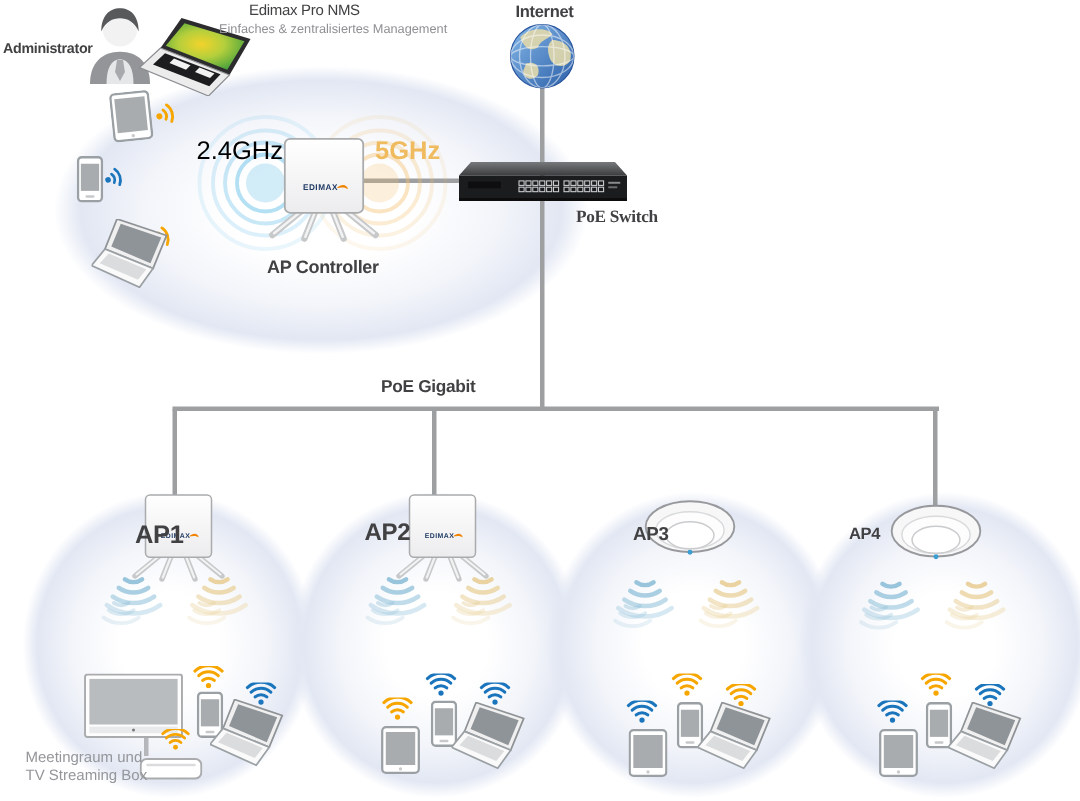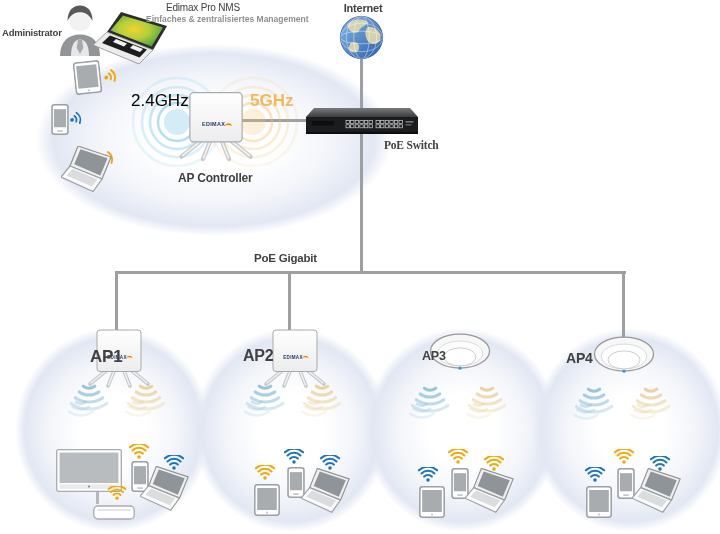--- a/index.html
+++ b/index.html
@@ -15,21 +15,21 @@
   }
   .line{background:#9d9fa1;}
   .wifi-blue{color:#1b75bc;}
   .wifi-orange{color:#f7a600;}
   .ripple-blue{color:#93c2da;}
   .ripple-orange{color:#e9d19b;}
   .rings-blue{color:#4db4e4;}
   .rings-orange{color:#f2bf6e;}
   .band24{color:#000000;font-size:17px;font-weight:400;}
   .band5{color:#efbb5e;font-size:17px;font-weight:700;}
-  .subtle{color:#8d8f92;font-weight:700;}
+  .subtle{color:#8d8f92;font-weight:400;}
   svg{display:block;overflow:visible;}
 </style>
 </head>
 <body>
 
 <svg width="0" height="0" style="position:absolute" aria-hidden="true">
   <defs>
     <radialGradient id="gradHeat" cx="45%" cy="45%" r="65%">
       <stop offset="0%" stop-color="#f2d32b"></stop>
       <stop offset="45%" stop-color="#b5cf3c"></stop>
@@ -313,21 +313,21 @@
   <svg class="abs ripple-blue" style="left:402px;top:380px;" width="56" height="44">
       <use href="#sym-ripple"></use>
     </svg>
   <svg class="abs ripple-orange" style="left:459px;top:380px;" width="56" height="44">
       <use href="#sym-ripple"></use>
     </svg>
 
   <svg class="abs" style="left:593px;top:335px;" width="62" height="43">
       <use href="#sym-capdome"></use>
     </svg>
-  <div class="abs lbl" style="left:566px;top:350px;font-size:14px;">AP4</div>
+  <div class="abs lbl" style="left:566px;top:350px;font-size:11px;">AP4</div>
   <svg class="abs ripple-blue" style="left:566px;top:381px;" width="56" height="44">
       <use href="#sym-ripple"></use>
     </svg>
   <svg class="abs ripple-orange" style="left:623px;top:381px;" width="56" height="44">
       <use href="#sym-ripple"></use>
     </svg>
 
   <svg class="abs" style="left:56px;top:449px;" width="66" height="46">
       <use href="#sym-tv"></use>
     </svg>
@@ -343,20 +343,24 @@
     </svg>
   <svg class="abs" style="left:131px;top:461px;" width="18" height="31">
       <use href="#sym-phone"></use>
     </svg>
   <svg class="abs wifi-blue" style="left:163px;top:455px;" width="22" height="15">
       <use href="#sym-wifi"></use>
     </svg>
   <svg class="abs" style="left:140px;top:466px;" width="52" height="45">
       <use href="#sym-laptop"></use>
     </svg>
+  <div class="abs subtle" style="left:17px;top:500px;font-size:10px;line-height:11.5px;color:#94969a;">
+    <div>Meetingraum und</div>
+    <div>TV Streaming Box</div>
+  </div>
 
   <svg class="abs wifi-orange" style="left:254px;top:465px;" width="22" height="15">
       <use href="#sym-wifi"></use>
     </svg>
   <svg class="abs" style="left:254px;top:484px;" width="26" height="32">
       <use href="#sym-tablet"></use>
     </svg>
   <svg class="abs wifi-blue" style="left:283px;top:449px;" width="22" height="15">
       <use href="#sym-wifi"></use>
     </svg>

